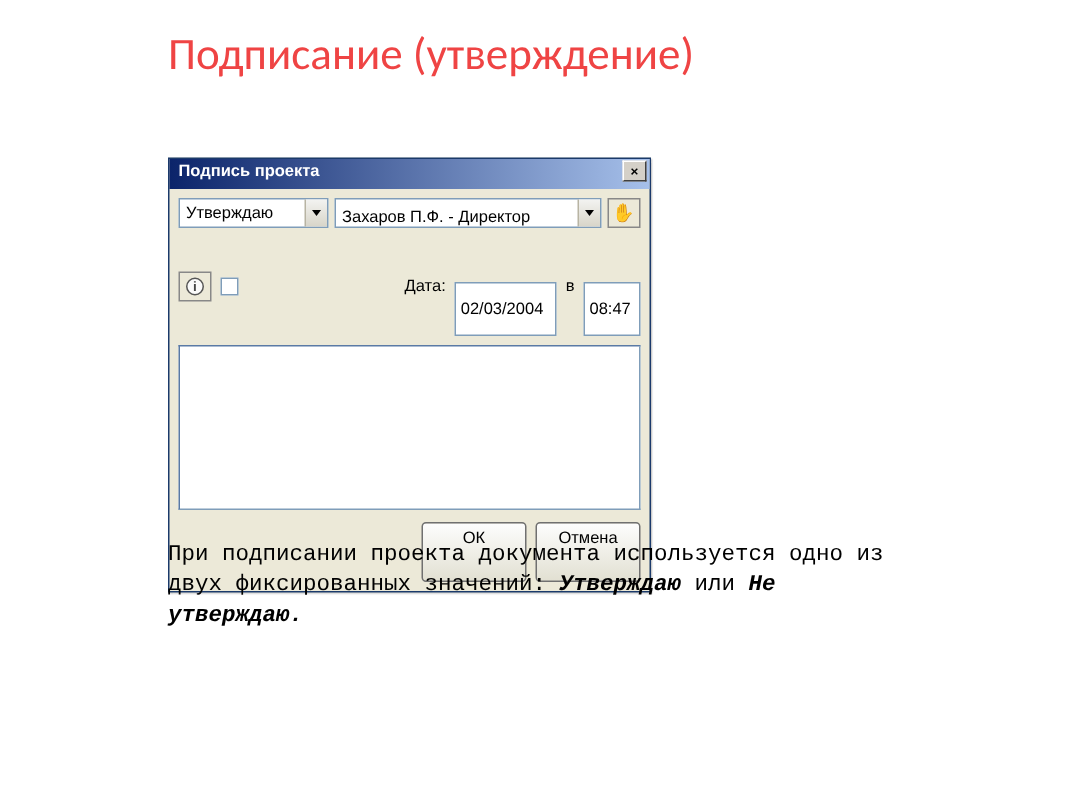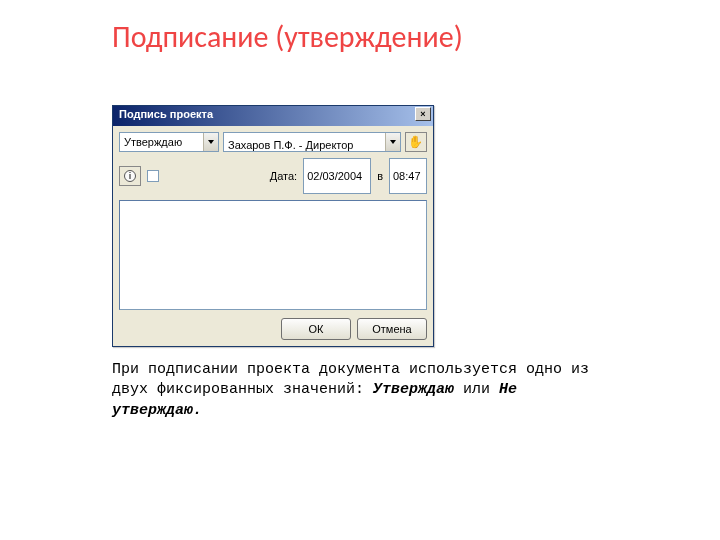--- a/index.html
+++ b/index.html
@@ -145,40 +145,41 @@
   .row2 .spacer { flex: 1; }
   .row2 .date-label { color: #000; }
   .date-field, .time-field {
     background: #fff;
     border: 1px solid #7f9db9;
     height: 18px;
     padding: 17px 3px;
     display: flex;
     align-items: center;
     color: #000;
+    margin-top: 30px;
   }
   .date-field { width: 68px; }
   .time-field { width: 38px; }
   .textarea {
     margin: 0 6px;
     height: 110px;
     background: #fff;
     border: 1px solid #7f9db9;
     border-top-color: #5a7aa5;
     border-left-color: #5a7aa5;
   }
   .buttons {
     display: flex;
     justify-content: flex-end;
     gap: 6px;
     padding: 8px 6px 6px 6px;
   }
   .win-btn {
     min-width: 70px;
-    height: 22px;
+    height: 40px;
     background: linear-gradient(#fdfdfd, #e2e0d2);
     border: 1px solid #707070;
     border-radius: 3px;
     text-align: center;
     line-height: 20px;
     font-size: 11px;
     color: #000;
   }
   .caption {
     position: absolute;

